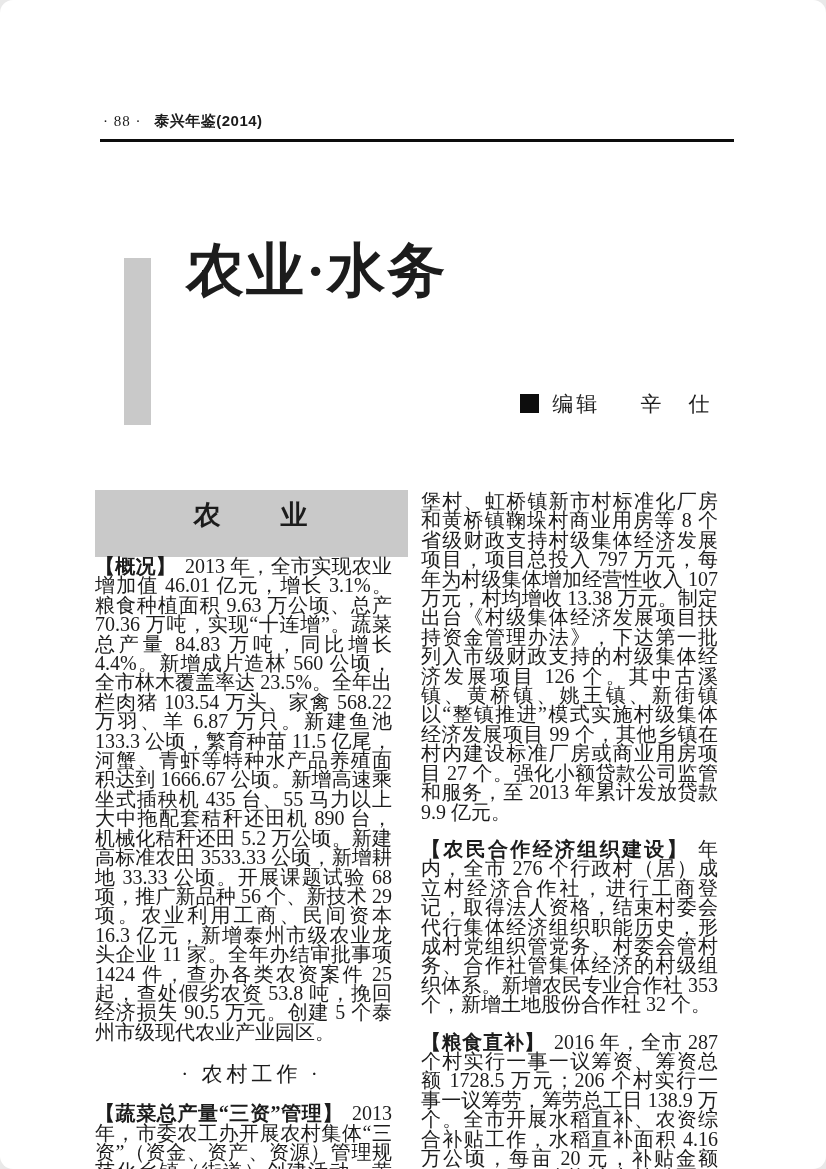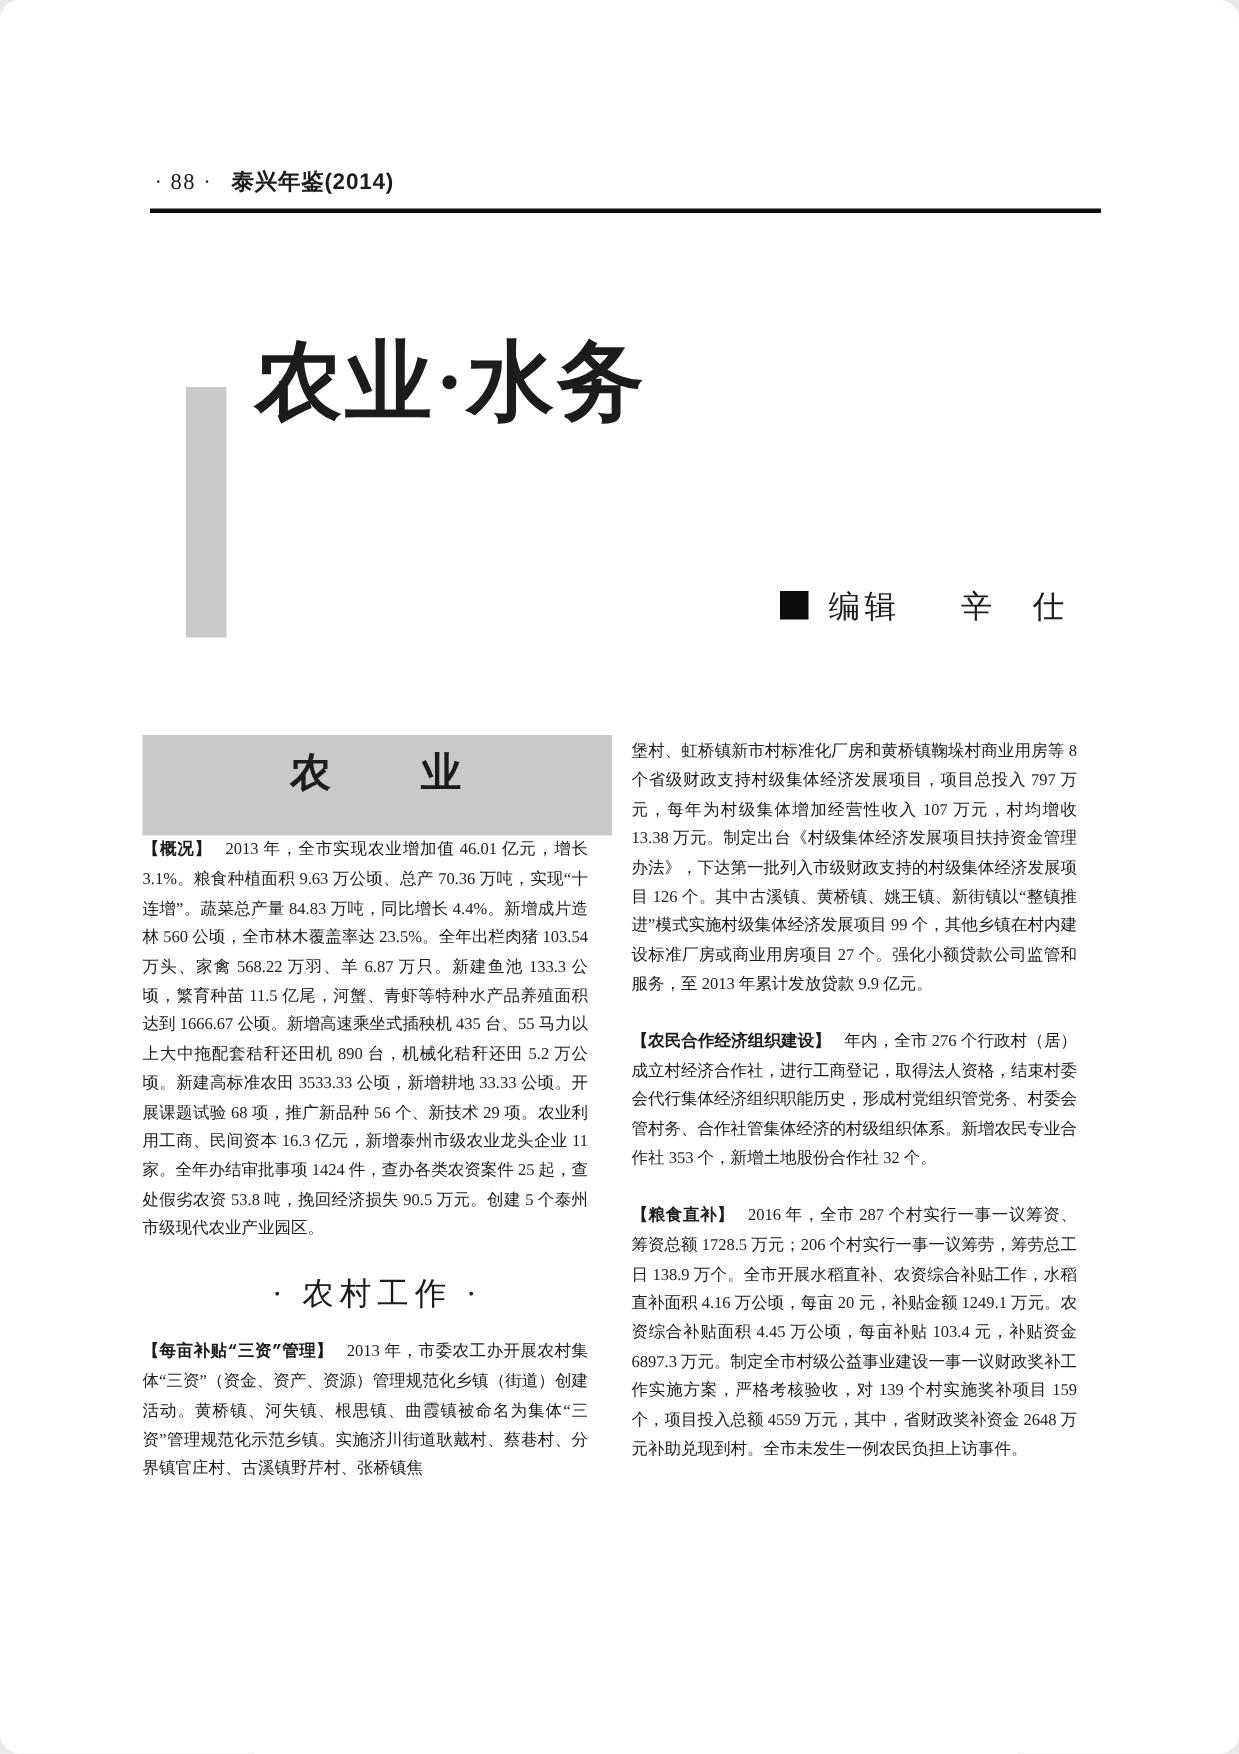--- a/index.html
+++ b/index.html
@@ -23,21 +23,21 @@
     font-weight:700;margin-left:8px;letter-spacing:0.5px;
   }
   .head-rule{
     position:absolute;left:100px;top:139px;width:634px;height:3px;background:#0d0d0d;
   }
   
   .chapter-accent{
     position:absolute;left:124px;top:258px;width:27px;height:167px;background:#c9c9c9;
   }
   .chapter-title{
-    position:absolute;left:170px;top:222px;margin:0;
+    position:absolute;left:170px;top:222px;margin:16px;
     font-size:58px;line-height:1.15;font-weight:900;letter-spacing:2px;white-space:nowrap;
   }
   .editor-line{
     position:absolute;left:520px;top:390px;
     font-size:21px;letter-spacing:3px;white-space:nowrap;
   }
   .editor-line .sq{
     display:inline-block;width:19px;height:19px;background:#0d0d0d;
     margin-right:5px;vertical-align:-2px;
   }
@@ -49,26 +49,26 @@
   .section-bar{
     height:67px;line-height:50px;background:#c9c9c9;
     text-align:center;font-size:27px;font-weight:700;letter-spacing:2px;
   }
   .sub-heading{
     text-align:center;font-size:20px;letter-spacing:2px;
     margin:22px 0 14px 0;white-space:nowrap;
   }
   .sub-heading.rural{font-size:21px;letter-spacing:4px;margin:10px 0 16px 0;}
   .body-para{
-    font-size:11px;line-height:19.4px;
+    font-size:20px;line-height:19.4px;
     text-align:justify;text-justify:inter-ideograph;
     margin:0 16px 18px 0;
   }
   .body-para .plabel{
-    font-family:Liberation Mono, monospace;
+    font-family:Liberation Serif, serif;
     font-weight:700;margin-right:9px;
   }
   .col-right .body-para.first{margin-top:2px;}
 </style>
 </head>
 <body>
 
 <div class="page">
 
   <div class="running-head">
@@ -94,21 +94,21 @@
     </div>
 
 
     <p class="body-para">
       <b class="plabel">【概况】</b><span>2013 年，全市实现农业增加值 46.01 亿元，增长 3.1%。粮食种植面积 9.63 万公顷、总产 70.36 万吨，实现“十连增”。蔬菜总产量 84.83 万吨，同比增长 4.4%。新增成片造林 560 公顷，全市林木覆盖率达 23.5%。全年出栏肉猪 103.54 万头、家禽 568.22 万羽、羊 6.87 万只。新建鱼池 133.3 公顷，繁育种苗 11.5 亿尾，河蟹、青虾等特种水产品养殖面积达到 1666.67 公顷。新增高速乘坐式插秧机 435 台、55 马力以上大中拖配套秸秆还田机 890 台，机械化秸秆还田 5.2 万公顷。新建高标准农田 3533.33 公顷，新增耕地 33.33 公顷。开展课题试验 68 项，推广新品种 56 个、新技术 29 项。农业利用工商、民间资本 16.3 亿元，新增泰州市级农业龙头企业 11 家。全年办结审批事项 1424 件，查办各类农资案件 25 起，查处假劣农资 53.8 吨，挽回经济损失 90.5 万元。创建 5 个泰州市级现代农业产业园区。</span>
     </p>
 
     <div class="sub-heading rural">· 农村工作 ·</div>
 
     <p class="body-para">
-      <b class="plabel">【每亩补贴“三资”管理】</b><span>2013 年，市委农工办开展农村集体“三资”（资金、资产、资源）管理规范化乡镇（街道）创建活动。黄桥镇、河失镇、根思镇、曲霞镇被命名为集体“三资”管理规范化示范乡镇。实施济川街道耿戴村、蔡巷村、分界镇官庄村、古溪镇野芹村、张桥镇焦</span>
+      <b class="plabel">【蔬菜总产量“三资”管理】</b><span>2013 年，市委农工办开展农村集体“三资”（资金、资产、资源）管理规范化乡镇（街道）创建活动。黄桥镇、河失镇、根思镇、曲霞镇被命名为集体“三资”管理规范化示范乡镇。实施济川街道耿戴村、蔡巷村、分界镇官庄村、古溪镇野芹村、张桥镇焦</span>
     </p>
   </div>
 
   <div class="col col-right">
     <p class="body-para first">
       <span>堡村、虹桥镇新市村标准化厂房和黄桥镇鞠垛村商业用房等 8 个省级财政支持村级集体经济发展项目，项目总投入 797 万元，每年为村级集体增加经营性收入 107 万元，村均增收 13.38 万元。制定出台《村级集体经济发展项目扶持资金管理办法》，下达第一批列入市级财政支持的村级集体经济发展项目 126 个。其中古溪镇、黄桥镇、姚王镇、新街镇以“整镇推进”模式实施村级集体经济发展项目 99 个，其他乡镇在村内建设标准厂房或商业用房项目 27 个。强化小额贷款公司监管和服务，至 2013 年累计发放贷款 9.9 亿元。</span>
     </p>
 
     <p class="body-para">
       <b class="plabel">【农民合作经济组织建设】</b><span>年内，全市 276 个行政村（居）成立村经济合作社，进行工商登记，取得法人资格，结束村委会代行集体经济组织职能历史，形成村党组织管党务、村委会管村务、合作社管集体经济的村级组织体系。新增农民专业合作社 353 个，新增土地股份合作社 32 个。</span>

